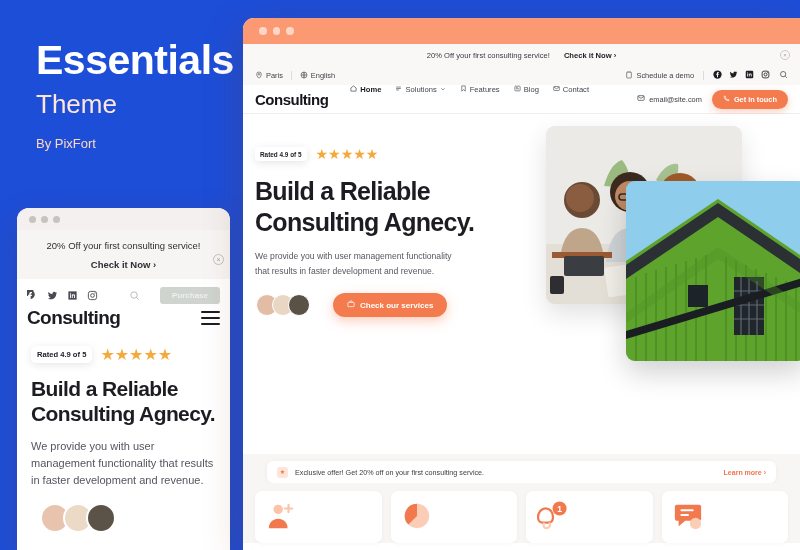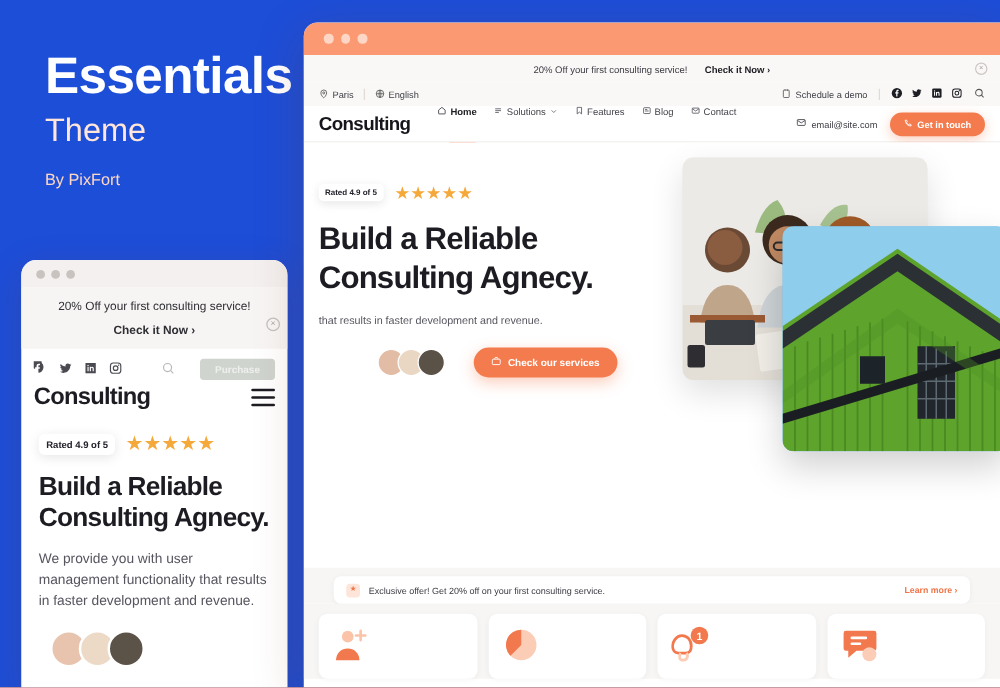--- a/index.html
+++ b/index.html
@@ -105,21 +105,21 @@
   .d-hero { position: relative; height: 340px; background: #fff; overflow: hidden; }
   .hero-left { position: absolute; left: 12px; top: 32px; width: 285px; z-index: 3; }
   .h-rated { display: flex; align-items: center; gap: 9px; }
   .h-rated-pill {
     background: #fff; box-shadow: 0 2px 8px rgba(0,0,0,0.10); border-radius: 4px;
     font-size: 6.4px; font-weight: 700; color: #21212a; padding: 3.5px 5px; white-space: nowrap;
   }
   .h-stars { display: flex; gap: 3px; font-size: 14px; color: #f6a93b; }
   .h-h1 { font-size: 25px; font-weight: 700; color: #1c1c22; line-height: 1.22; margin-top: 14px; letter-spacing: -0.7px; }
   .h-p { font-size: 8.6px; color: #56565f; line-height: 1.75; margin-top: 12px; }
-  .h-actions { display: flex; align-items: center; gap: 23px; margin-top: 14px; justify-content: center; }
+  .h-actions { display: flex; align-items: center; gap: 23px; margin-top: 14px; }
   .h-avatars { display: flex; padding-left: 7px; }
   .h-av { width: 22px; height: 22px; border-radius: 50%; border: 1.8px solid #fff; margin-left: -6px; background-size: cover; }
   .h-btn {
     display: flex; align-items: center; gap: 5px; background: #f47b4e; color: #fff;
     font-size: 8px; font-weight: 600; padding: 7px 14px; border-radius: 15px;
     box-shadow: 0 4px 12px rgba(244,123,78,0.38);
   }
   .h-brands { display: flex; align-items: center; gap: 22px; margin-top: 26px; }
   .brand-houzz { display: flex; align-items: center; gap: 4px; font-size: 13px; font-weight: 700; color: #17191c; letter-spacing: -0.3px; }
   .houzz-mark { width: 10px; height: 13px; background: #4dbc15; border-radius: 1px; position: relative; }
@@ -397,20 +397,21 @@
       <div class="hero-left">
         <div class="h-rated">
           <span class="h-rated-pill">Rated 4.9 of 5</span>
           <span class="h-stars">★★★★★</span>
         </div>
         <div class="h-h1">
           <div>Build a Reliable</div>
           <div>Consulting Agnecy.</div>
         </div>
         <div class="h-p">
+          <div>We provide you with user management functionality</div>
           <div>that results in faster development and revenue.</div>
         </div>
         <div class="h-actions">
           <span class="h-avatars">
             <span class="h-av" style="background:#e2bca4;"></span>
             <span class="h-av" style="background:#ead7c3;"></span>
             <span class="h-av" style="background:#5a5147;"></span>
           </span>
           <span class="h-btn">
             <span>

